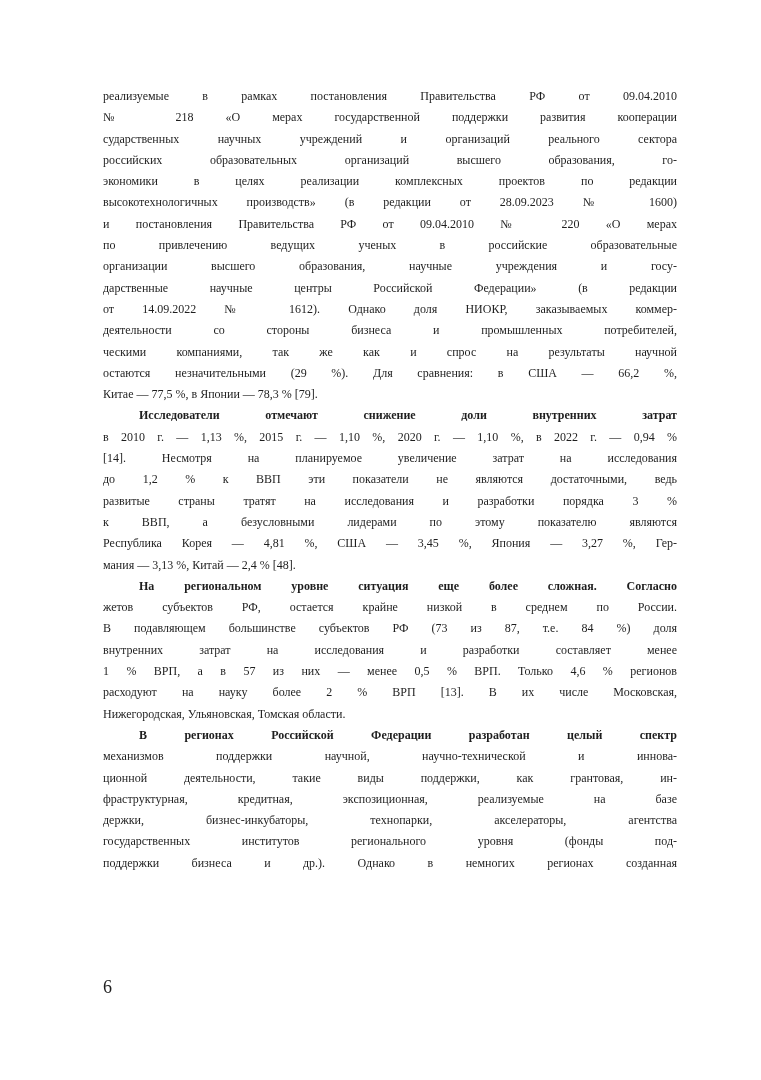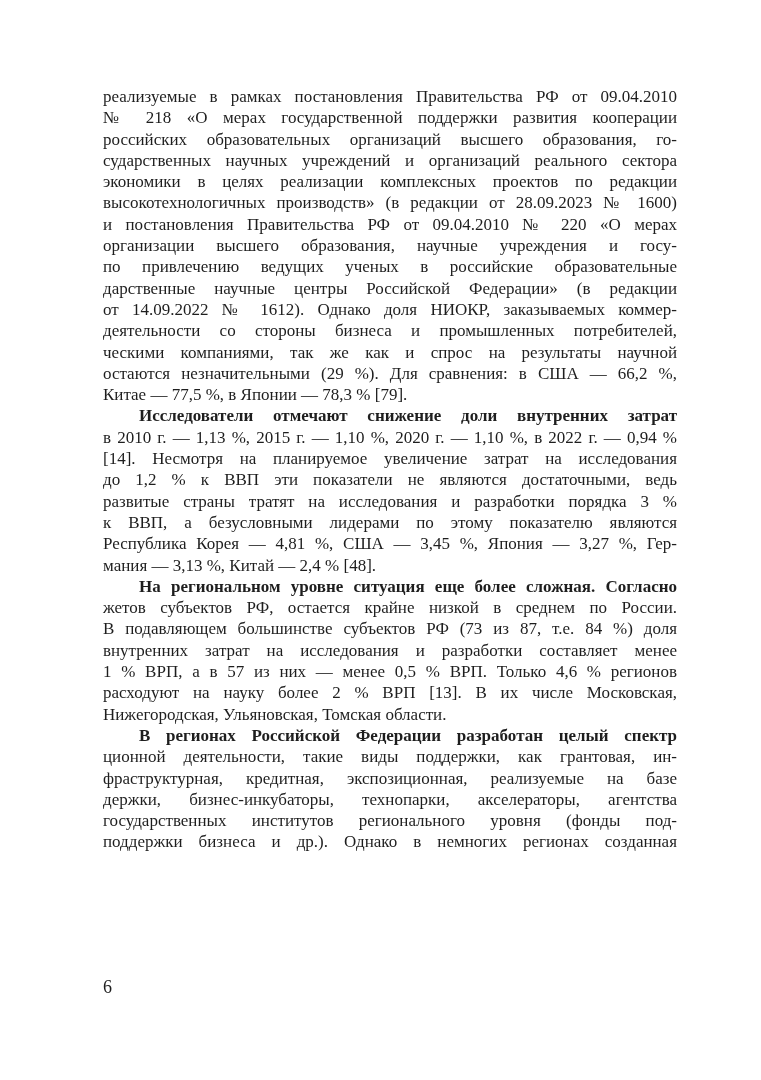--- a/index.html
+++ b/index.html
@@ -1,44 +1,44 @@
 <!DOCTYPE html>
 <html><head>
 <meta charset="utf-8">
 <style>
   html, body { margin: 0; padding: 0; background: #ffffff; }
   body { width: 761px; height: 1080px; position: relative; overflow: hidden; }
   .page {
     position: absolute; left: 103px; top: 86px; width: 574px;
     font-family: "Liberation Serif", "DejaVu Serif", serif;
-    font-size: 17px; line-height: 21.3px; color: #1e1e1e;
+    font-size: 12px; line-height: 21.3px; color: #1e1e1e;
   }
   .line { display: block; white-space: nowrap; text-align: justify; text-align-last: justify; height: 21.3px; }
   .line.last { text-align-last: left; }
   .line.indent { padding-left: 36px; font-weight: bold; }
   .page-number {
     position: absolute; left: 103px; top: 977px;
     font-family: "Liberation Serif", "DejaVu Serif", serif;
     font-size: 18px; color: #1e1e1e;
   }
 </style>
 </head>
 <body>
 
 <div class="page" id="doc">
     <div>
       <span class="line">реализуемые в рамках постановления Правительства РФ от 09.04.2010</span>
       <span class="line">№ 218 «О мерах государственной поддержки развития кооперации</span>
+      <span class="line">сударственных научных учреждений и организаций реального сектора</span>
       <span class="line">российских образовательных организаций высшего образования, го-</span>
-      <span class="line">сударственных научных учреждений и организаций реального сектора</span>
       <span class="line">экономики в целях реализации комплексных проектов по редакции</span>
       <span class="line">высокотехнологичных производств» (в редакции от 28.09.2023 № 1600)</span>
       <span class="line">и постановления Правительства РФ от 09.04.2010 № 220 «О мерах</span>
+      <span class="line">по привлечению ведущих ученых в российские образовательные</span>
       <span class="line">организации высшего образования, научные учреждения и госу-</span>
-      <span class="line">по привлечению ведущих ученых в российские образовательные</span>
       <span class="line">дарственные научные центры Российской Федерации» (в редакции</span>
       <span class="line">от 14.09.2022 № 1612). Однако доля НИОКР, заказываемых коммер-</span>
       <span class="line">деятельности со стороны бизнеса и промышленных потребителей,</span>
       <span class="line">ческими компаниями, так же как и спрос на результаты научной</span>
       <span class="line">остаются незначительными (29 %). Для сравнения: в США — 66,2 %,</span>
       <span class="line last">Китае — 77,5 %, в Японии — 78,3 % [79].</span>
     </div>
     <div>
       <span class="line indent">Исследователи отмечают снижение доли внутренних затрат</span>
       <span class="line">в 2010 г. — 1,13 %, 2015 г. — 1,10 %, 2020 г. — 1,10 %, в 2022 г. — 0,94 %</span>
@@ -53,20 +53,21 @@
       <span class="line indent">На региональном уровне ситуация еще более сложная. Согласно</span>
       <span class="line">жетов субъектов РФ, остается крайне низкой в среднем по России.</span>
       <span class="line">В подавляющем большинстве субъектов РФ (73 из 87, т.е. 84 %) доля</span>
       <span class="line">внутренних затрат на исследования и разработки составляет менее</span>
       <span class="line">1 % ВРП, а в 57 из них — менее 0,5 % ВРП. Только 4,6 % регионов</span>
       <span class="line">расходуют на науку более 2 % ВРП [13]. В их числе Московская,</span>
       <span class="line last">Нижегородская, Ульяновская, Томская области.</span>
     </div>
     <div>
       <span class="line indent">В регионах Российской Федерации разработан целый спектр</span>
+      <span class="line">механизмов поддержки научной, научно-технической и иннова-</span>
       <span class="line">ционной деятельности, такие виды поддержки, как грантовая, ин-</span>
       <span class="line">фраструктурная, кредитная, экспозиционная, реализуемые на базе</span>
       <span class="line">держки, бизнес-инкубаторы, технопарки, акселераторы, агентства</span>
       <span class="line">государственных институтов регионального уровня (фонды под-</span>
       <span class="line">поддержки бизнеса и др.). Однако в немногих регионах созданная</span>
     </div>
   </div>
 <div class="page-number">6</div>
 
 </body></html>

